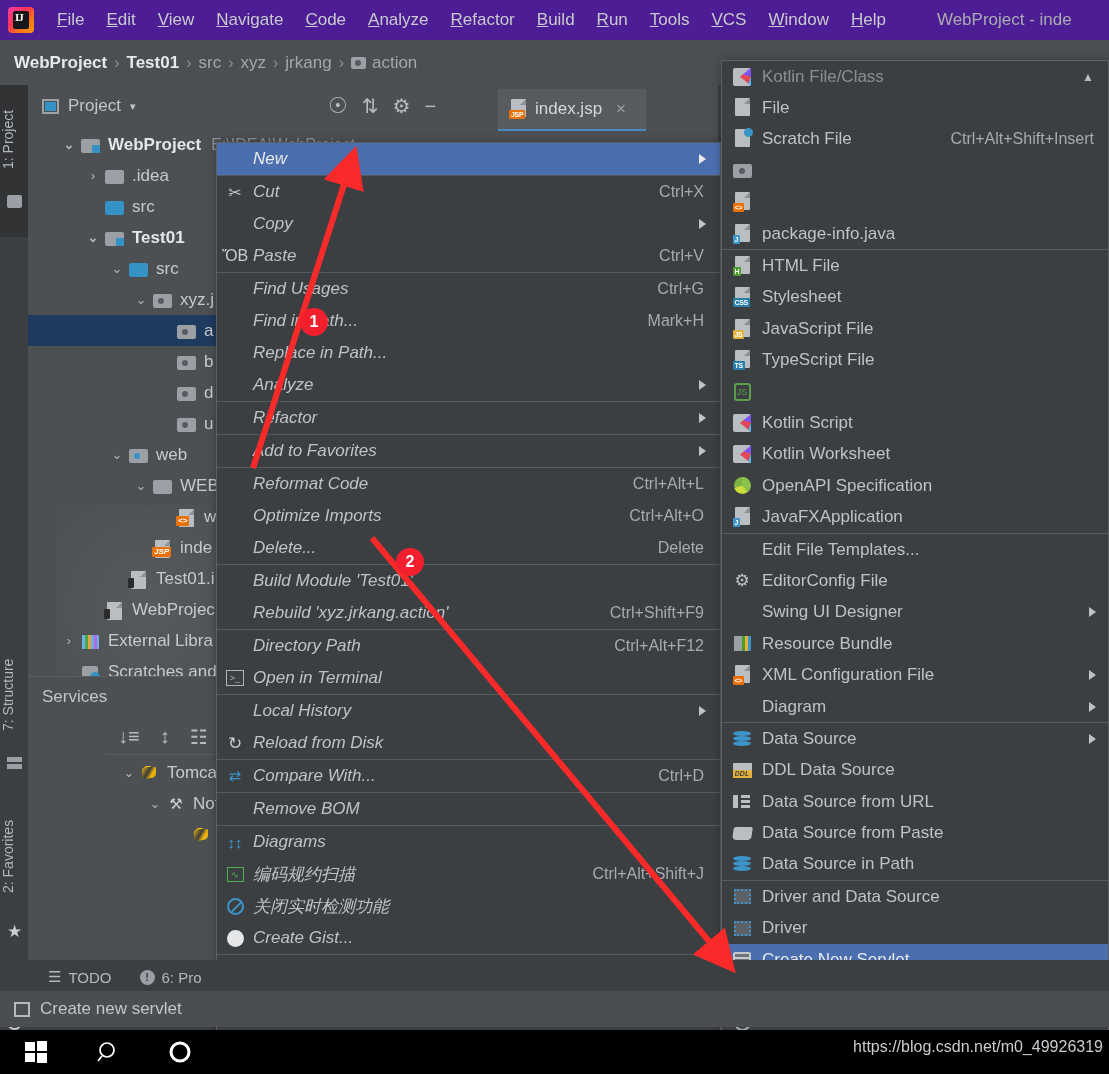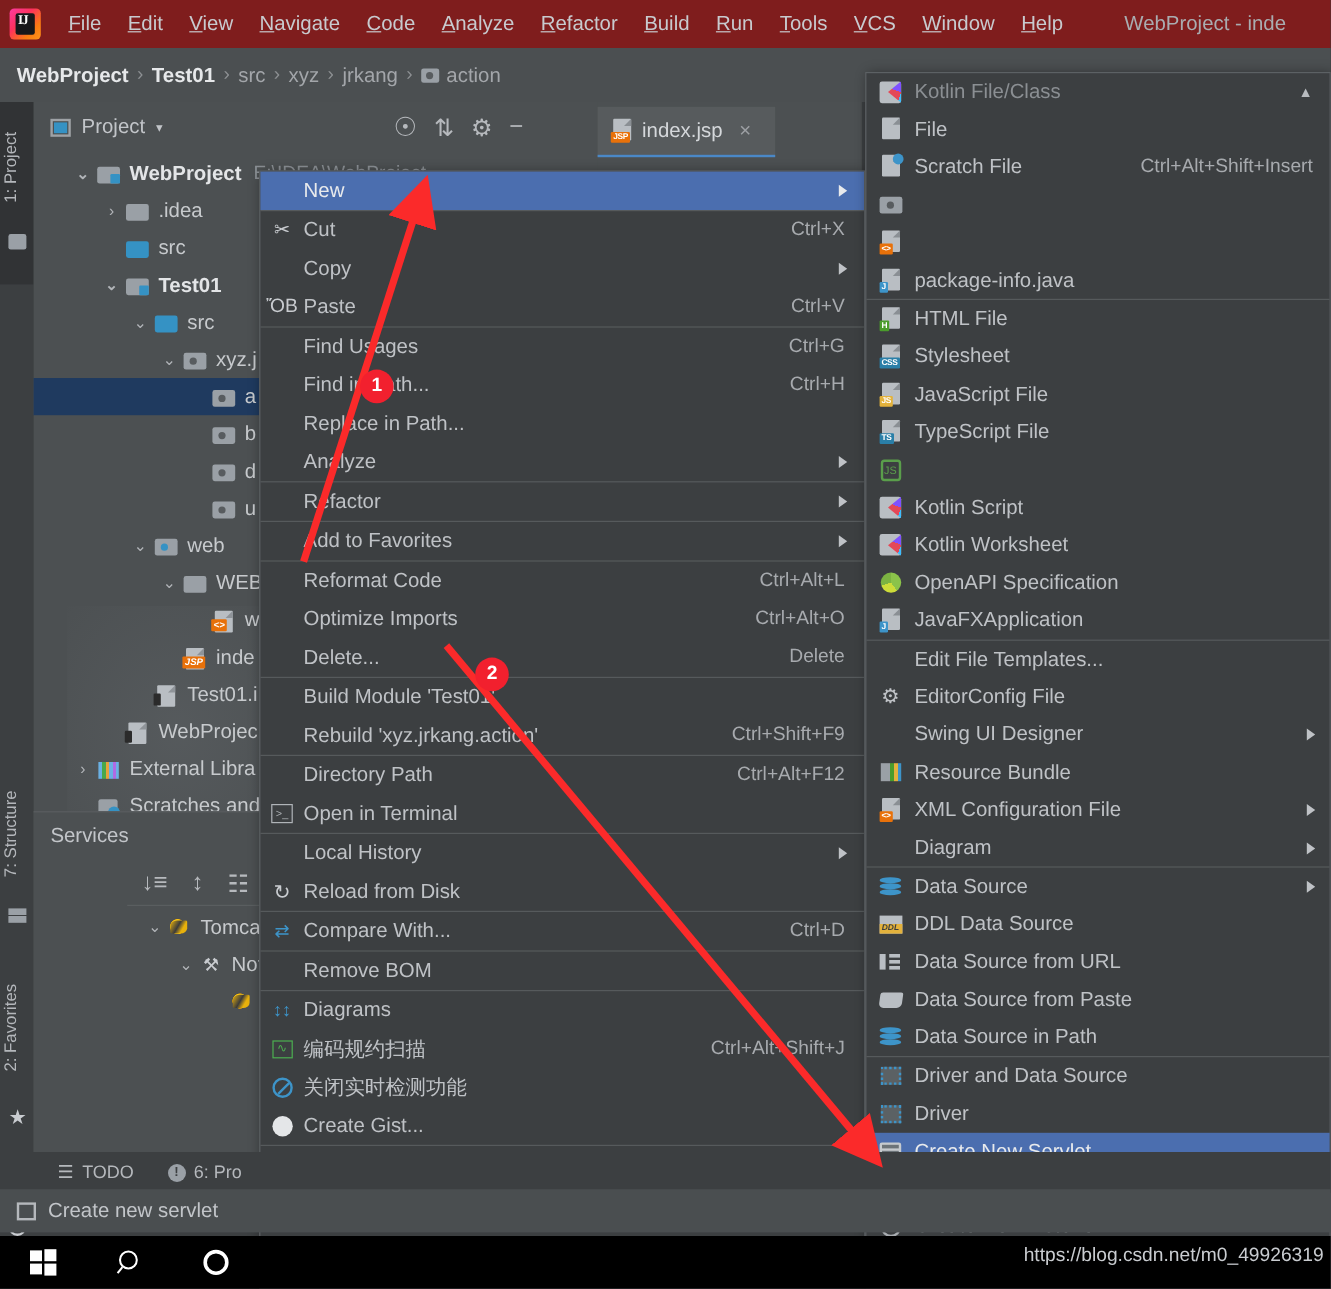--- a/index.html
+++ b/index.html
@@ -8,21 +8,21 @@
     overflow: hidden;
     background: #3c3f41;
     font-family: "Liberation Sans", sans-serif;
     -webkit-font-smoothing: antialiased;
   }
   #root { position: relative; width: 1109px; height: 1074px; }
 
   
   .menubar {
     position: absolute; left: 0; top: 0; width: 1109px; height: 40px;
-    background: #7f1d1d; display: flex; align-items: center;
+    background: #4c1d95; display: flex; align-items: center;
   }
   .ij-logo {
     width: 26px; height: 26px; margin-left: 8px; margin-right: 12px;
     border-radius: 4px; position: relative; overflow: hidden;
     background: linear-gradient(135deg,#fc3ba0 0%, #fe315d 38%, #f97a12 72%, #ff9419 100%);
   }
   .ij-logo::after{
     content:""; position:absolute; left:5px; top:4px; width:16px; height:18px;
     background:#17171a; border-radius:2px;
   }
@@ -173,21 +173,21 @@
     position:absolute; left:216px; top:142px; width:505px; height:932px;
     background:#3c3f41; border:1px solid #5c6164;
     box-shadow: 2px 2px 10px rgba(0,0,0,.45);
   }
   .mi {
     height:32px; display:flex; align-items:center; position:relative;
     color:#bfc2c6; font-size:17px; white-space:nowrap;
   }
   .mi.hl { background:#4b6eaf; color:#e8eaec; }
   .mi-ic { width:36px; flex:none; display:flex; align-items:center; justify-content:center; height:20px; }
-  .mi-lbl { flex:1; }
+  .mi-lbl { flex:1;font-style:italic; }
   .mi-key { color:#a7aaae; font-size:16px; padding-right:16px; }
   .mi-arrow {
     position:absolute; right:14px; top:50%; transform:translateY(-50%);
     width:0;height:0;border-style:solid;border-width:5px 0 5px 7px;
     border-color:transparent transparent transparent #bfc2c6;
   }
   .mi.hl .mi-arrow{border-left-color:#e8eaec;}
   .msep { height:1px; background:#565a5c; margin:0; }
 
   
@@ -516,21 +516,21 @@
       </div>
       <div class="msep"></div>
       <div class="mi">
         <span class="mi-ic"></span>
         <span class="mi-lbl">Find Usages</span>
         <span class="mi-key">Ctrl+G</span>
       </div>
       <div class="mi">
         <span class="mi-ic"></span>
         <span class="mi-lbl">Find in Path...</span>
-        <span class="mi-key">Ctrl+H</span>
+        <span class="mi-key">Mark+H</span>
       </div>
       <div class="mi">
         <span class="mi-ic"></span>
         <span class="mi-lbl">Replace in Path...</span>
       </div>
       <div class="mi">
         <span class="mi-ic"></span>
         <span class="mi-lbl">Analyze</span>
         <span class="mi-arrow"></span>
       </div>

